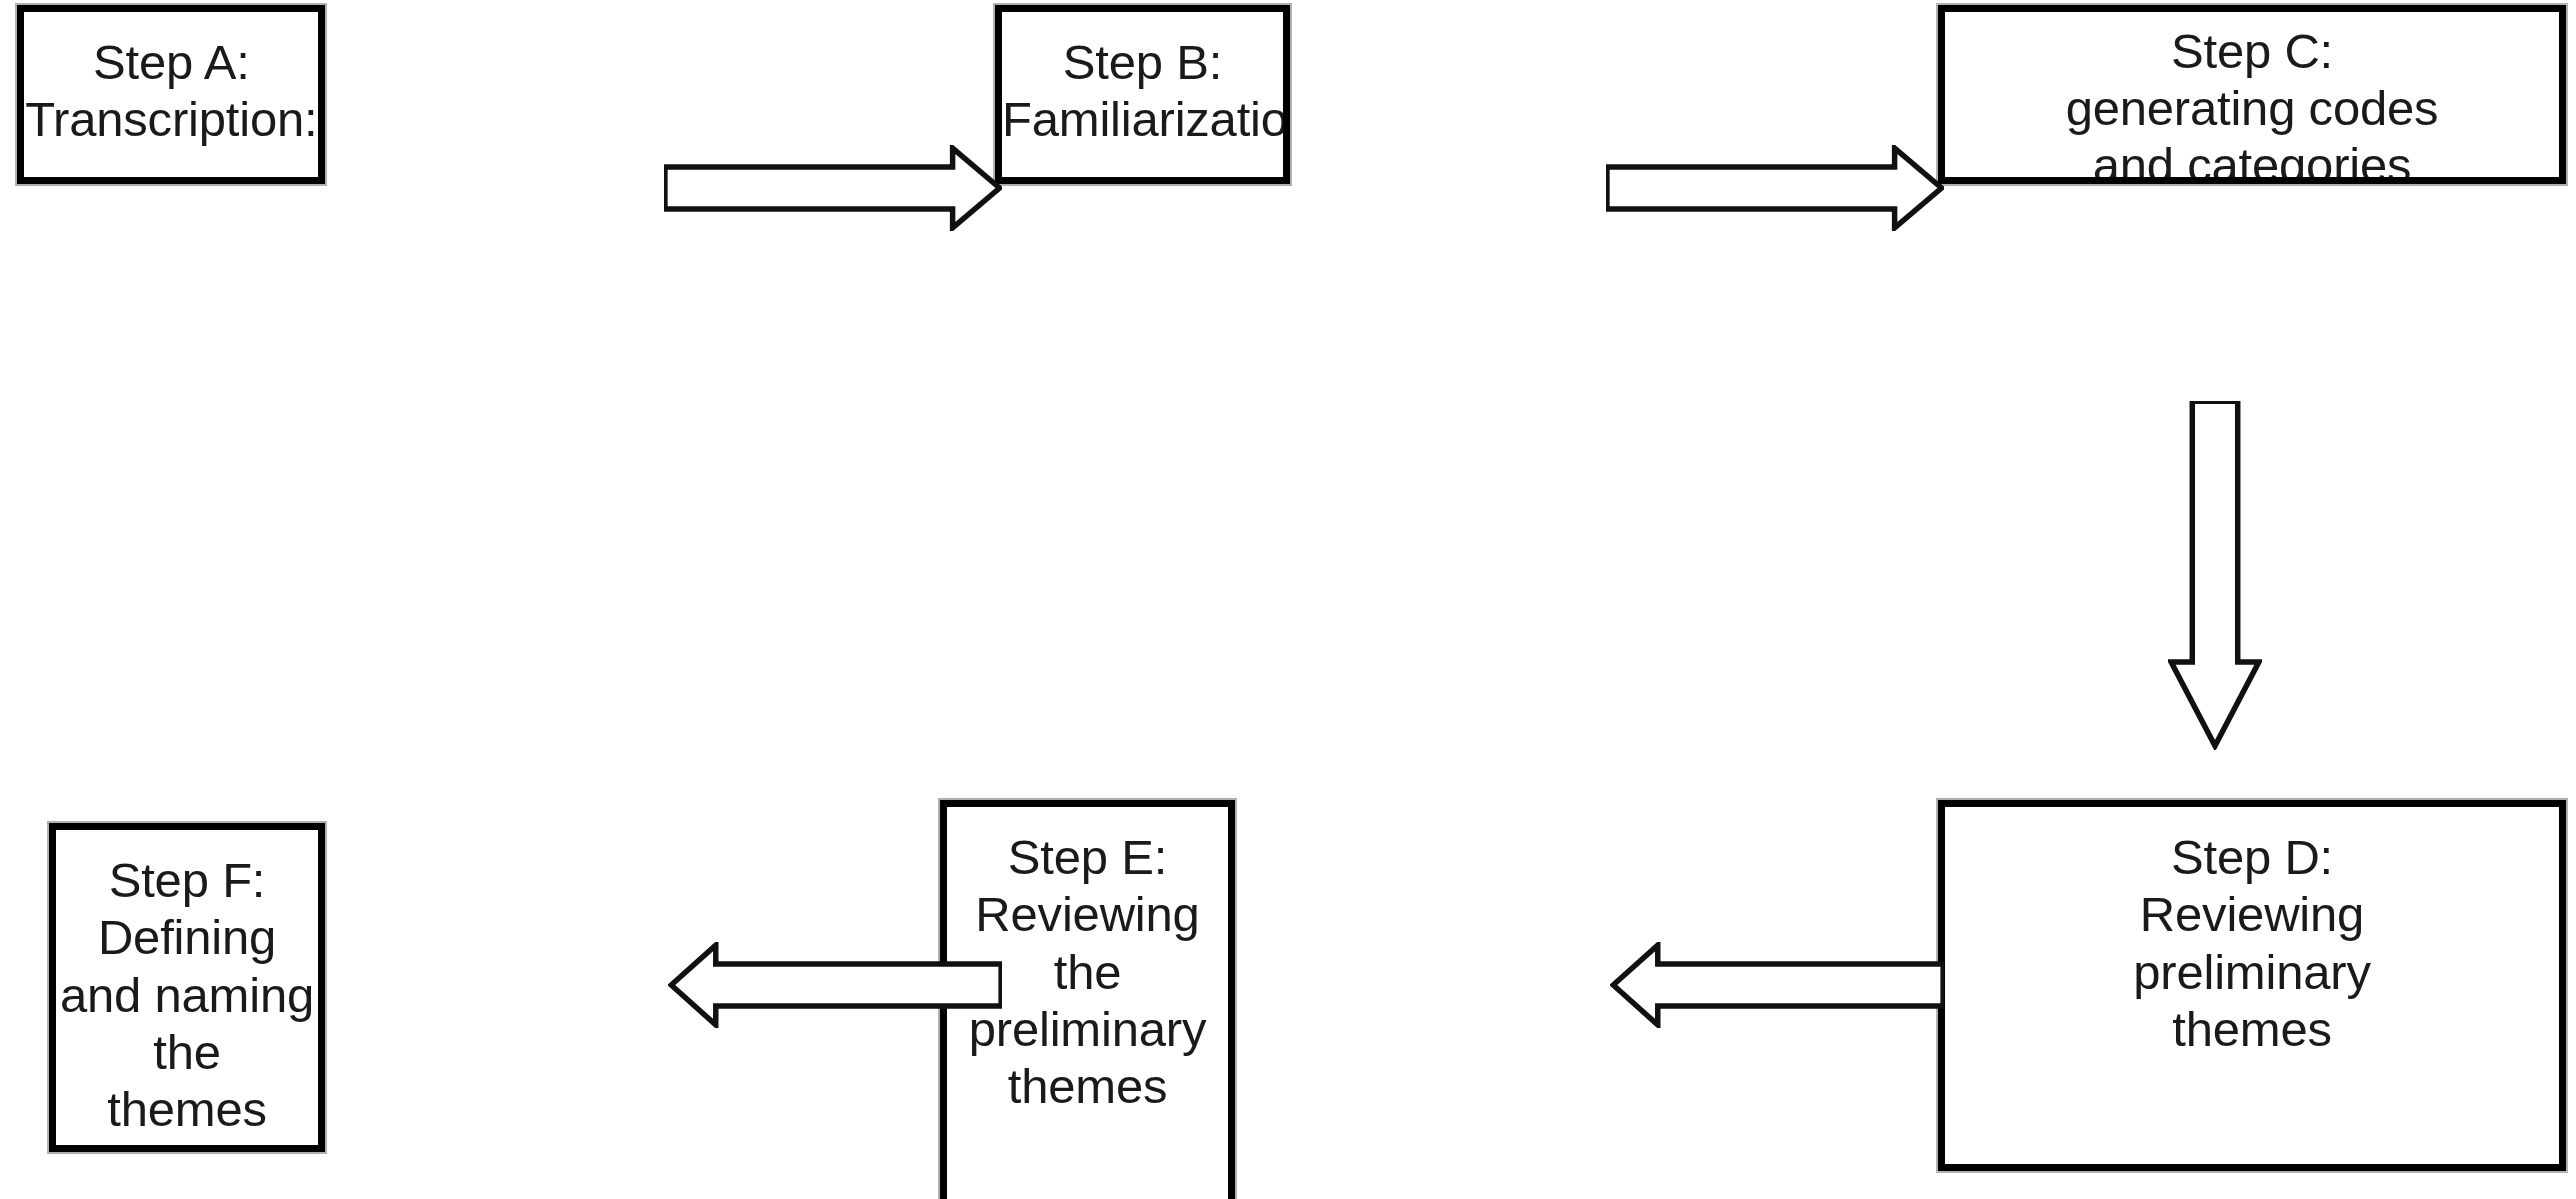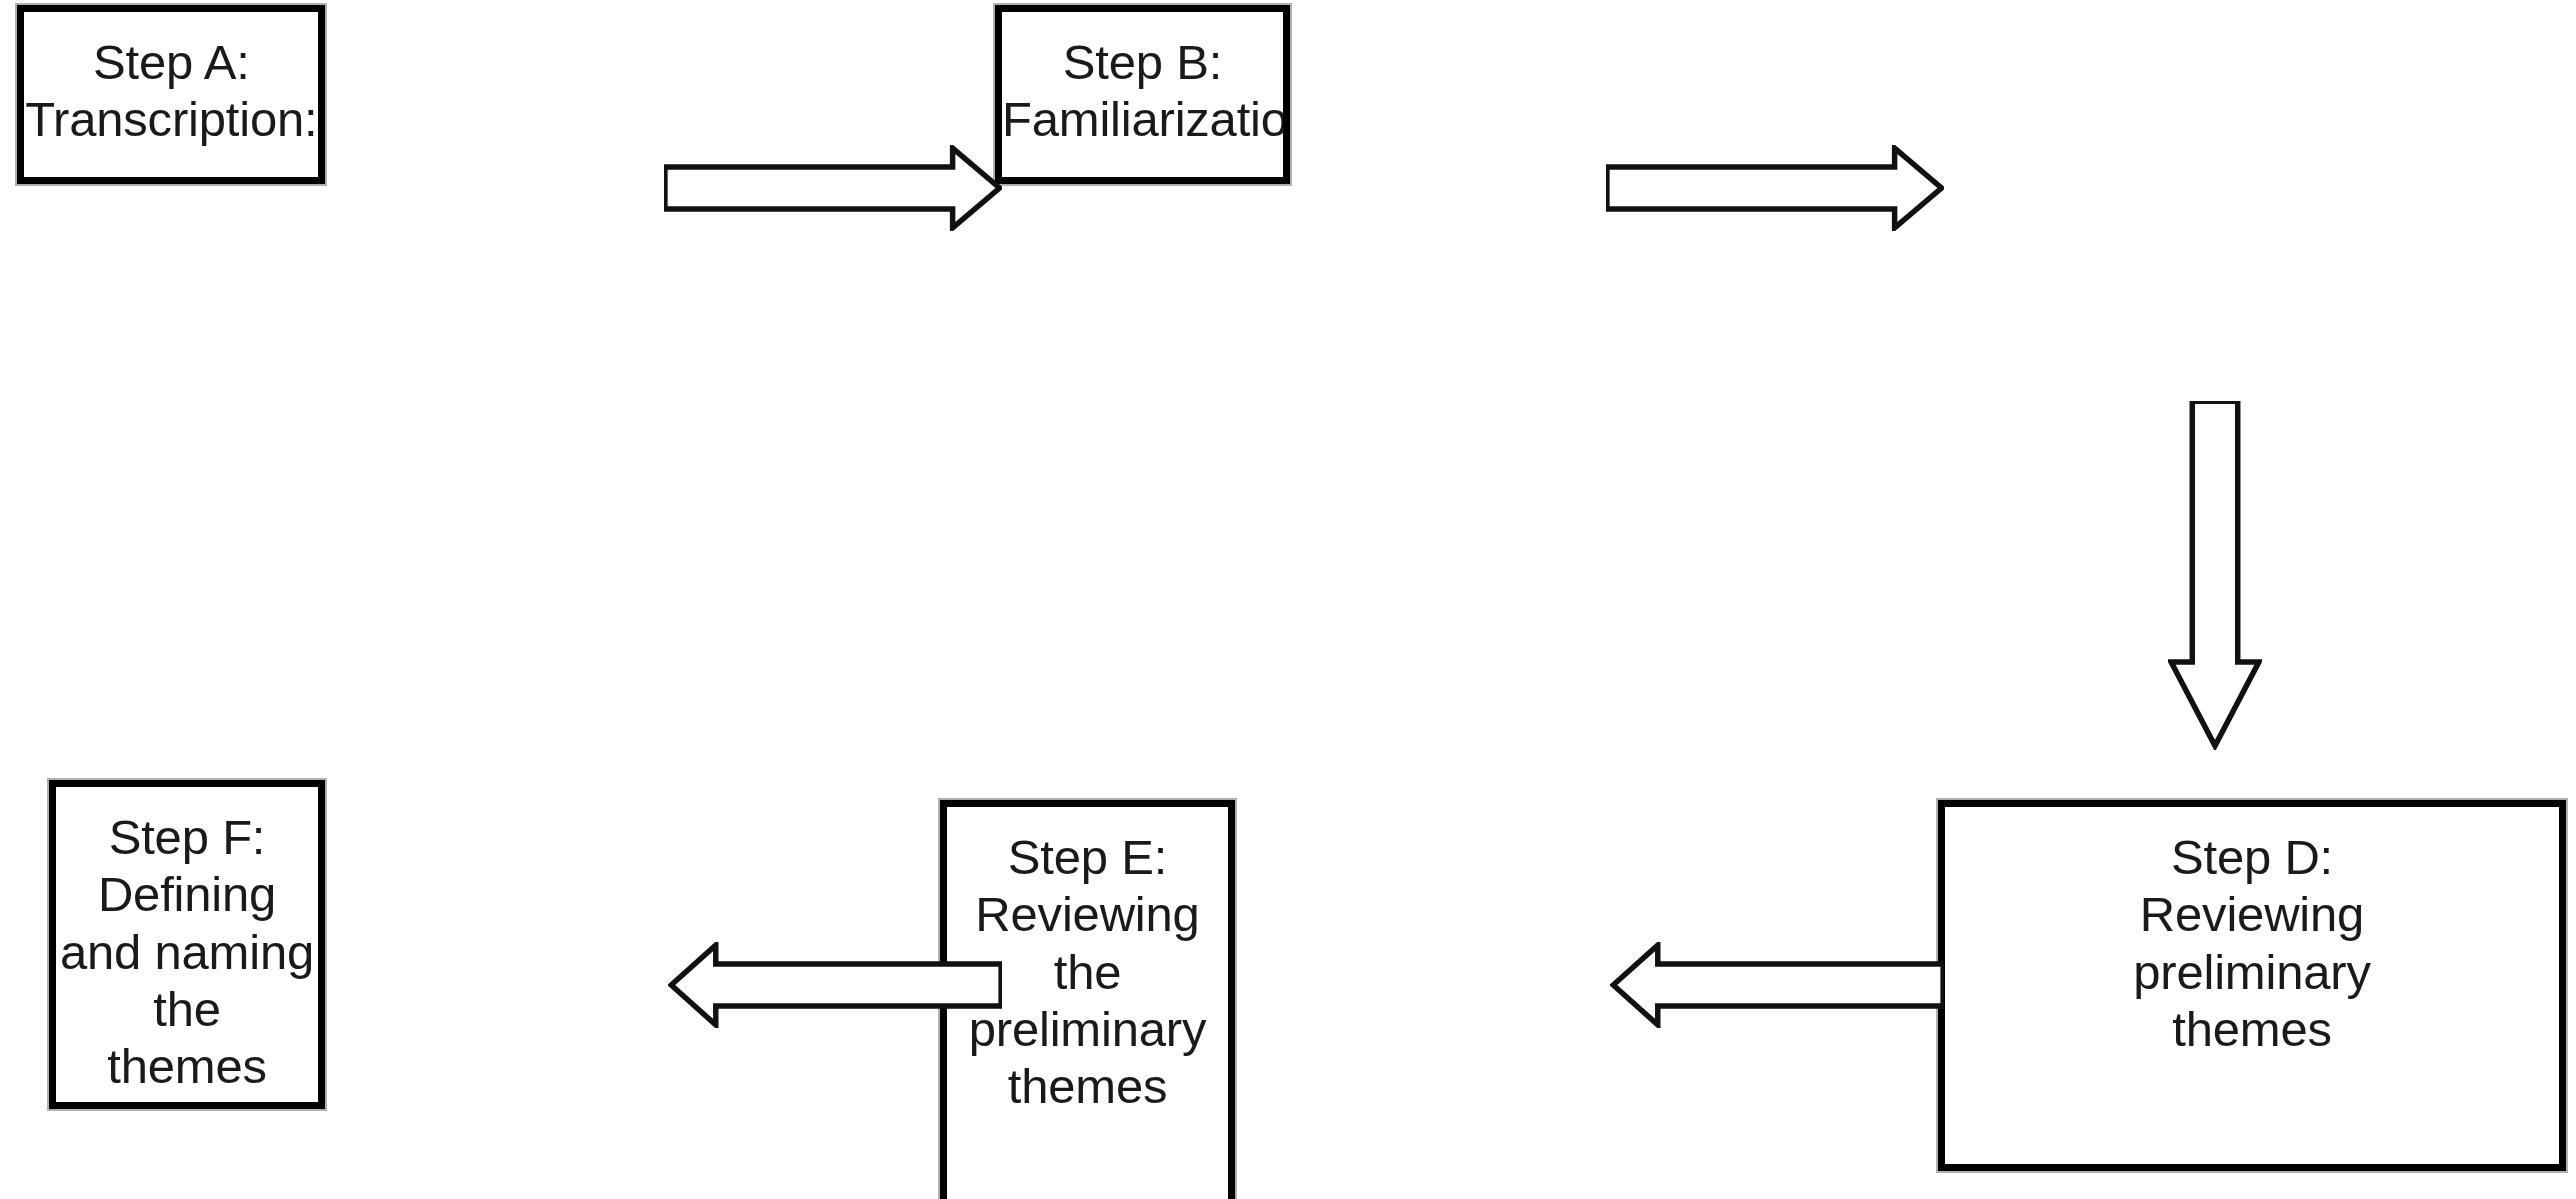--- a/index.html
+++ b/index.html
@@ -57,22 +57,27 @@
   <div class="step-box" style="left:17.3px; top:4.7px; width:308px; height:179px;">
     <span class="step-label">Step A:
 Transcription:</span>
   </div>
 
   <div class="step-box" style="left:995px; top:4.7px; width:295px; height:179px;">
     <span class="step-label">Step B:
 Familiarization:</span>
   </div>
 
+  <div class="step-box" style="left:1938px; top:4.7px; width:628px; height:179px;">
+    <span class="step-label pad-top-small">Step C:
+generating codes
+and categories</span>
+  </div>
 
-  <div class="step-box" style="left:49px; top:780px; width:276px; height:329px;">
+  <div class="step-box" style="left:49px; top:823px; width:276px; height:329px;">
     <span class="step-label">Step F: Defining
 and naming the
 themes</span>
   </div>
 
   <div class="step-box" style="left:940px; top:800px; width:295px; height:454px;">
     <span class="step-label">Step E:
 Reviewing the
 preliminary
 themes</span>

